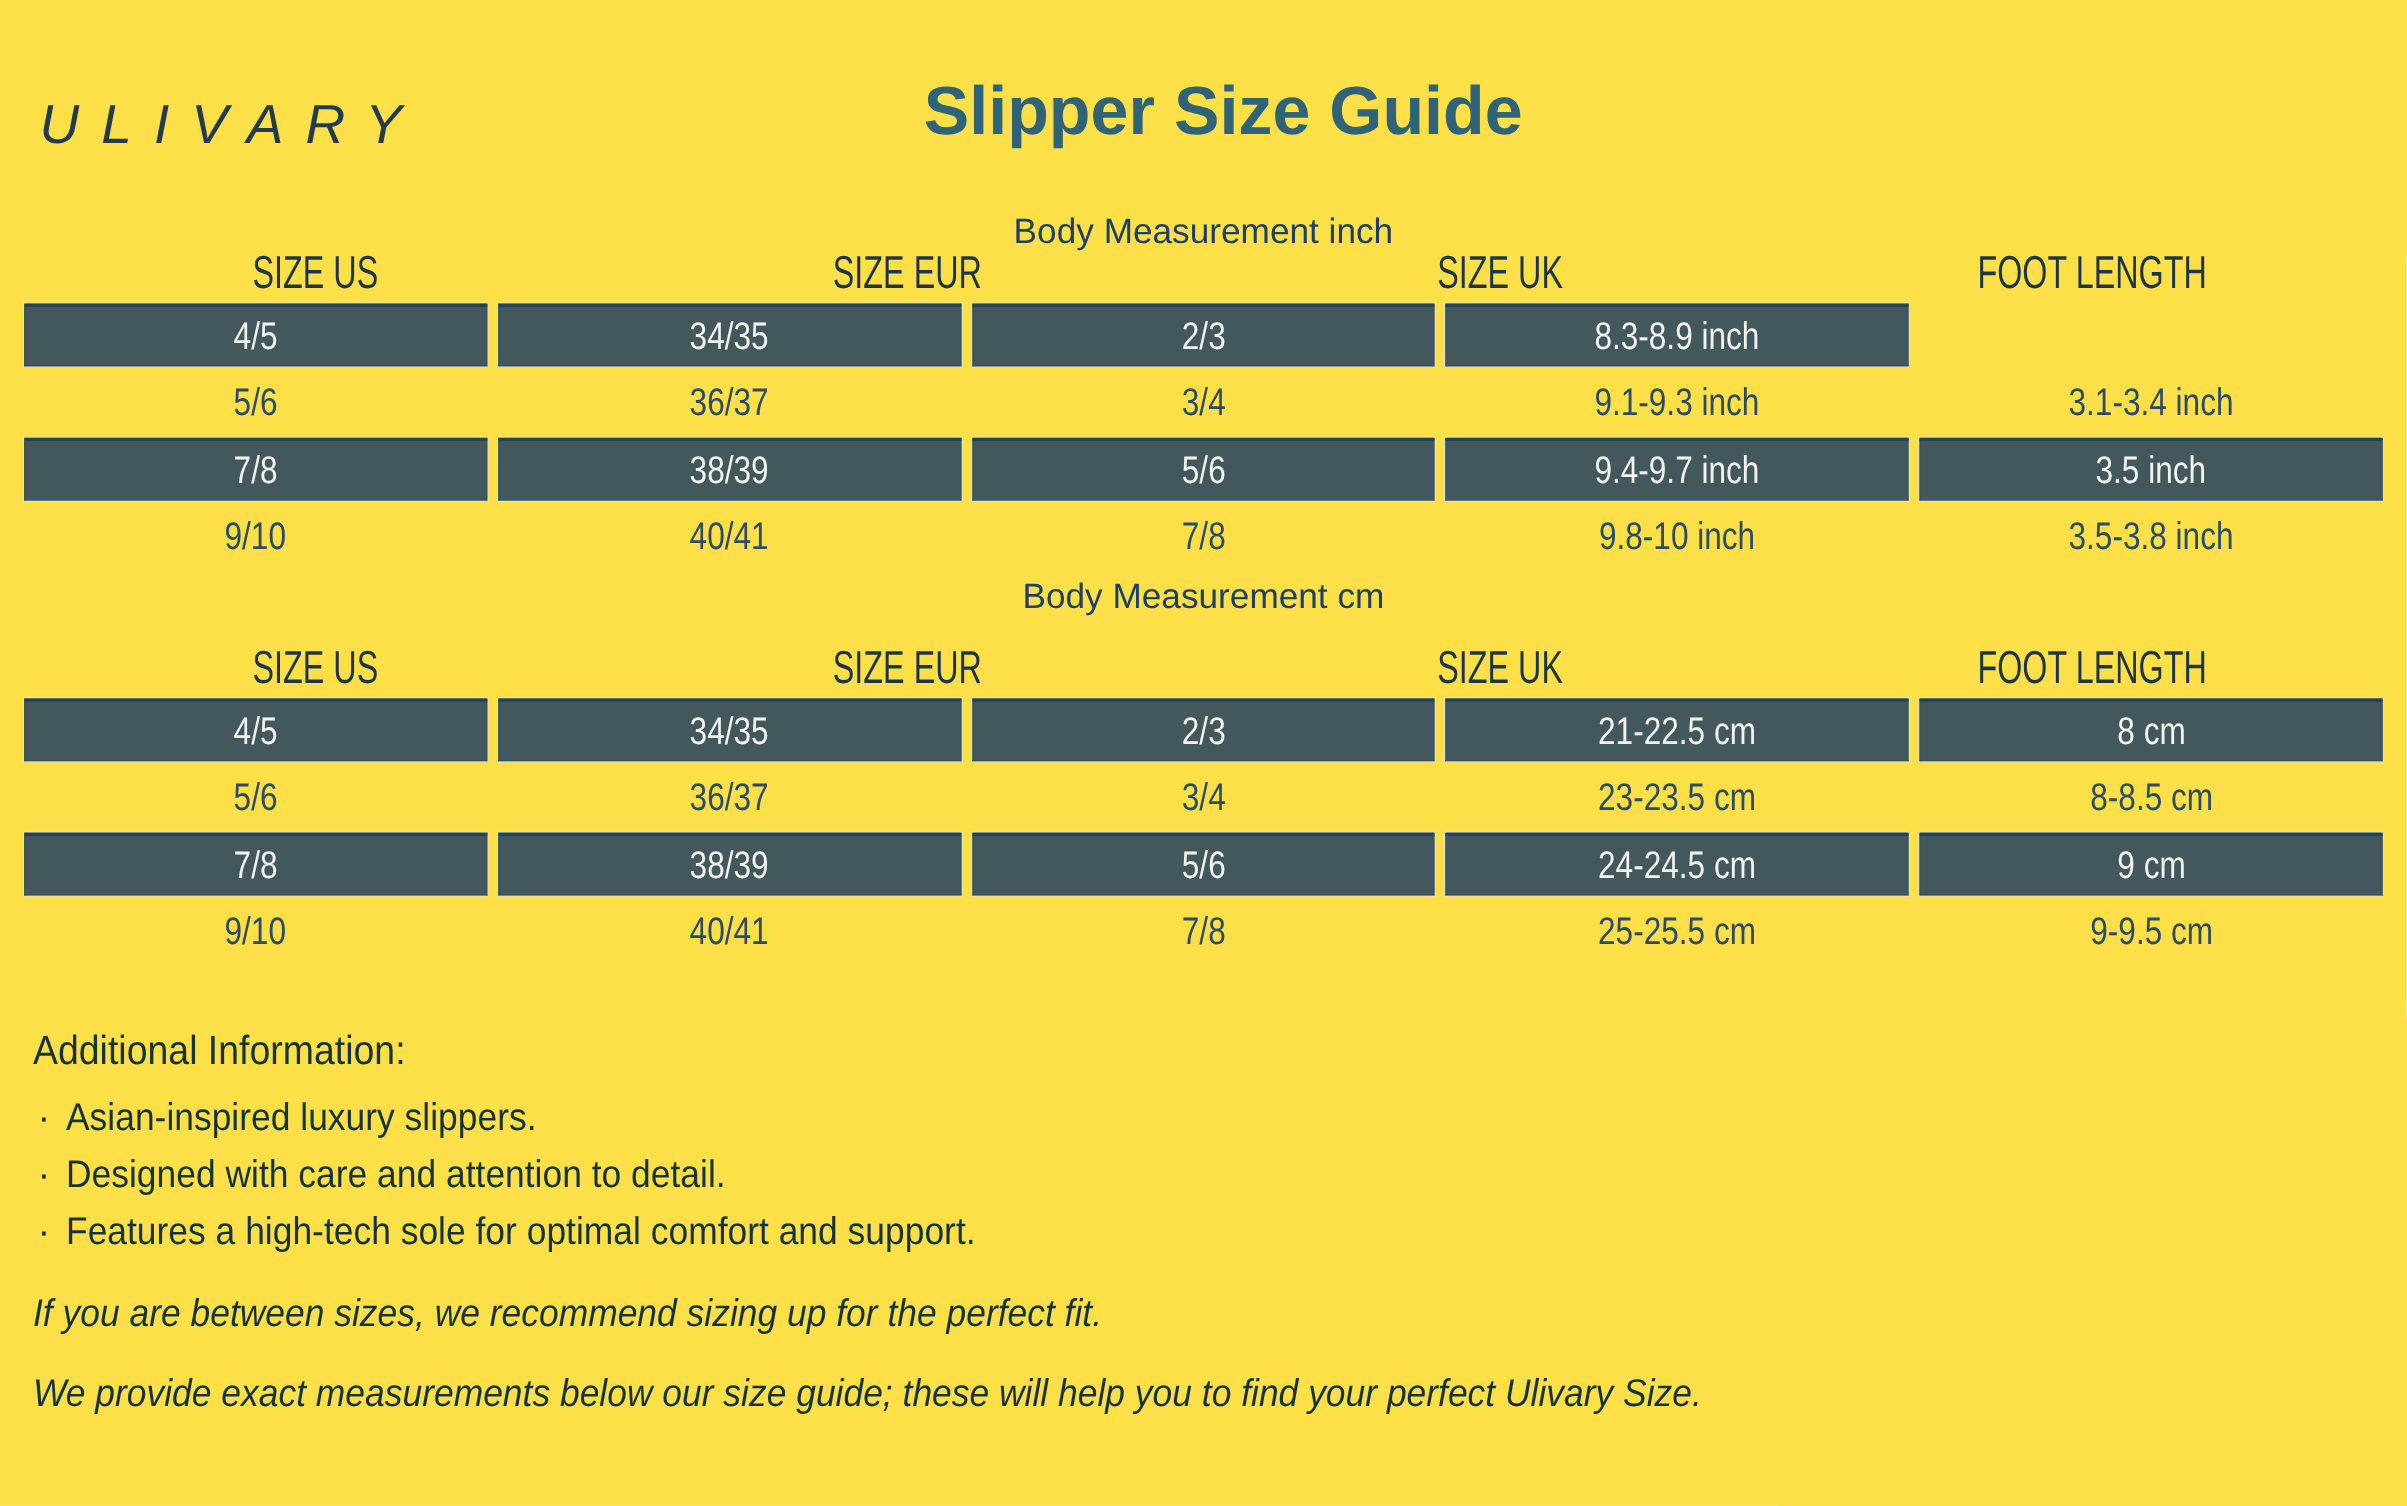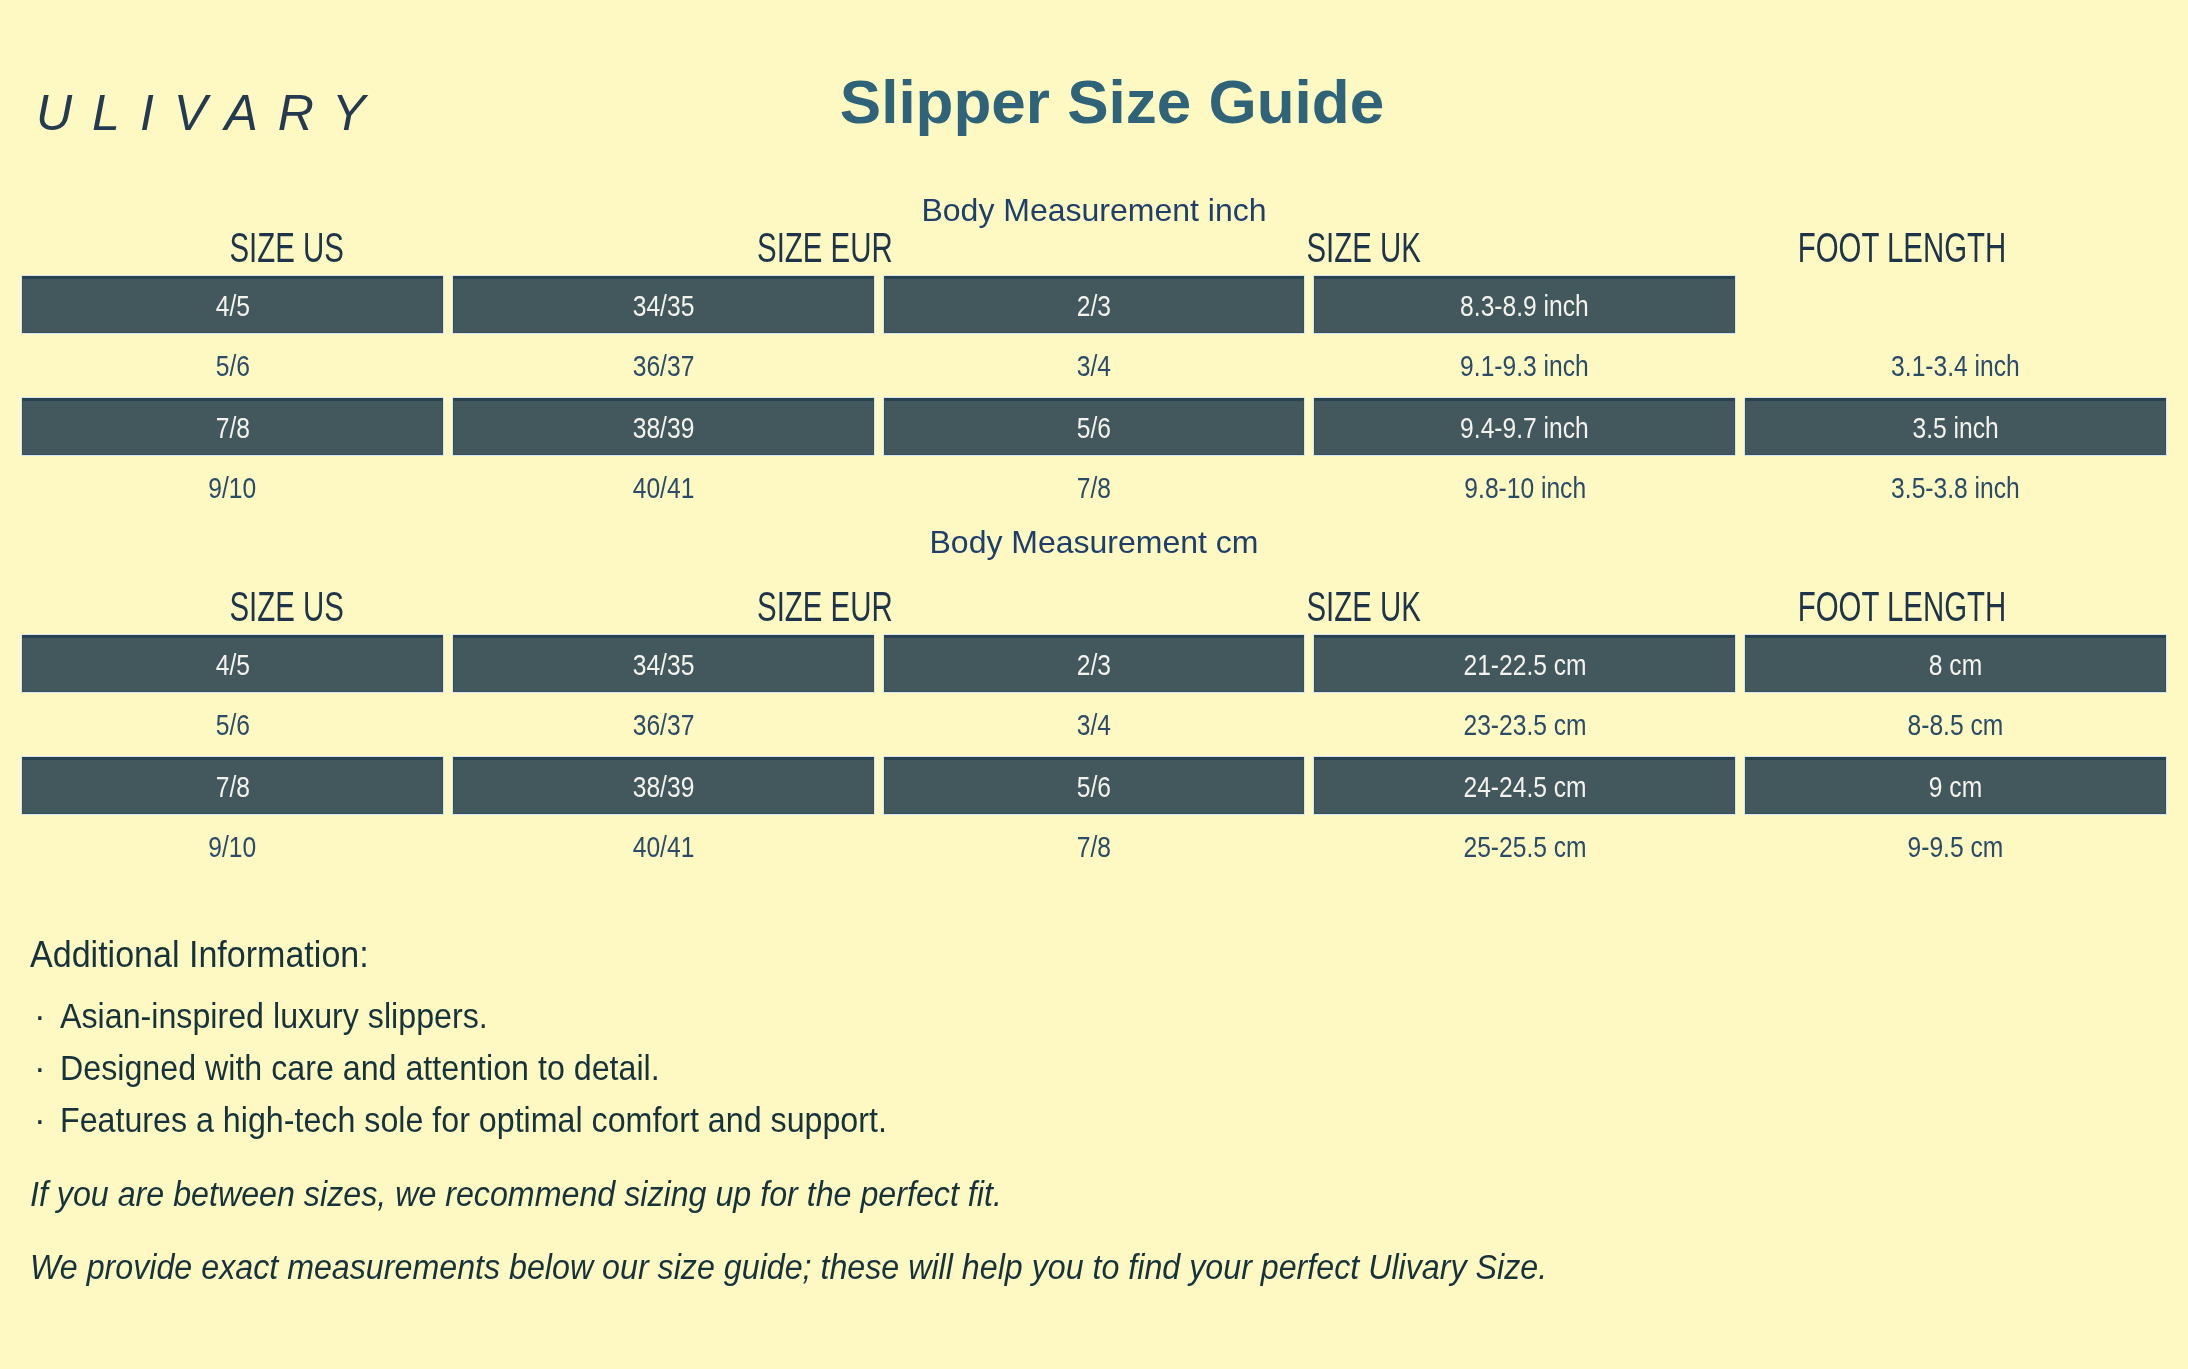--- a/index.html
+++ b/index.html
@@ -2,21 +2,21 @@
 <html style="--dark-row-bg: #42585C; --dark-row-text: #F4F2EC; --light-row-text: #2A4C68; --header-text: #1D3449; --title: #2F6379; --subtitle: #1E3F6B; --logo: #233A50; --body-text: #16333C; --corner-marker-green: #2E8B33;"><head>
 <meta charset="utf-8">
 <style>
   :root{
     --dark-row-bg:#42585C; --dark-row-text:#F4F2EC; --light-row-text:#2A4C68;
     --header-text:#1D3449; --title:#2F6379; --subtitle:#1E3F6B; --logo:#233A50;
     --body-text:#16333C; --corner-marker-green:#2E8B33;
   }
   html,body{margin:0;padding:0;background:#fff;}
   .page{
-    position:relative; width:2188px; height:1369px; background:#fef9c3;
+    position:relative; width:2188px; height:1369px; background:#fde047;
     font-family:"Liberation Sans", sans-serif; overflow:hidden;
   }
   .logo{
     position:absolute; left:36px; top:84px; font-size:50px; font-style:italic;
     letter-spacing:20px; color:var(--logo); font-weight:400; white-space:nowrap;
   }
   .title{
     position:absolute; left:0; right:0; top:66px; text-align:center;
     font-size:62px; font-weight:700; color:var(--title);padding-left:36px;
   }
@@ -28,21 +28,21 @@
   .subtitle.t2{top:524px;}
   .table{position:absolute; left:22px; width:2144px;}
   .table.t1{top:224px;}
   .table.t2{top:583px;}
   .hdr-row{display:grid; grid-template-columns:repeat(4,1fr); gap:10px; height:50px;}
   .hdr{display:flex; align-items:center; justify-content:center; color:var(--header-text);}
   .hdr-txt{display:inline-block; font-size:42px; transform:scaleX(0.70); white-space:nowrap;}
   .row{display:grid; grid-template-columns:repeat(5,1fr); gap:10px; height:61px;}
   .cell{
     position:relative; display:flex; align-items:center; justify-content:center;
-    font-size:30px; color:var(--light-row-text);
+    font-size:35px; color:var(--light-row-text);
   }
   .row.dark .cell{
     background:var(--dark-row-bg); color:var(--dark-row-text);
     margin:2px 0; border:1px solid #36525D; border-top:3px solid #27434F;
     box-shadow:0 0 0 1px #D9E2F0;
   }
   .cond{display:inline-block; transform:scaleX(0.82); white-space:nowrap;}
   .corner-marker{
     position:absolute; left:0; top:-3px; width:0; height:0;
     border-top:22px solid var(--corner-marker-green);

